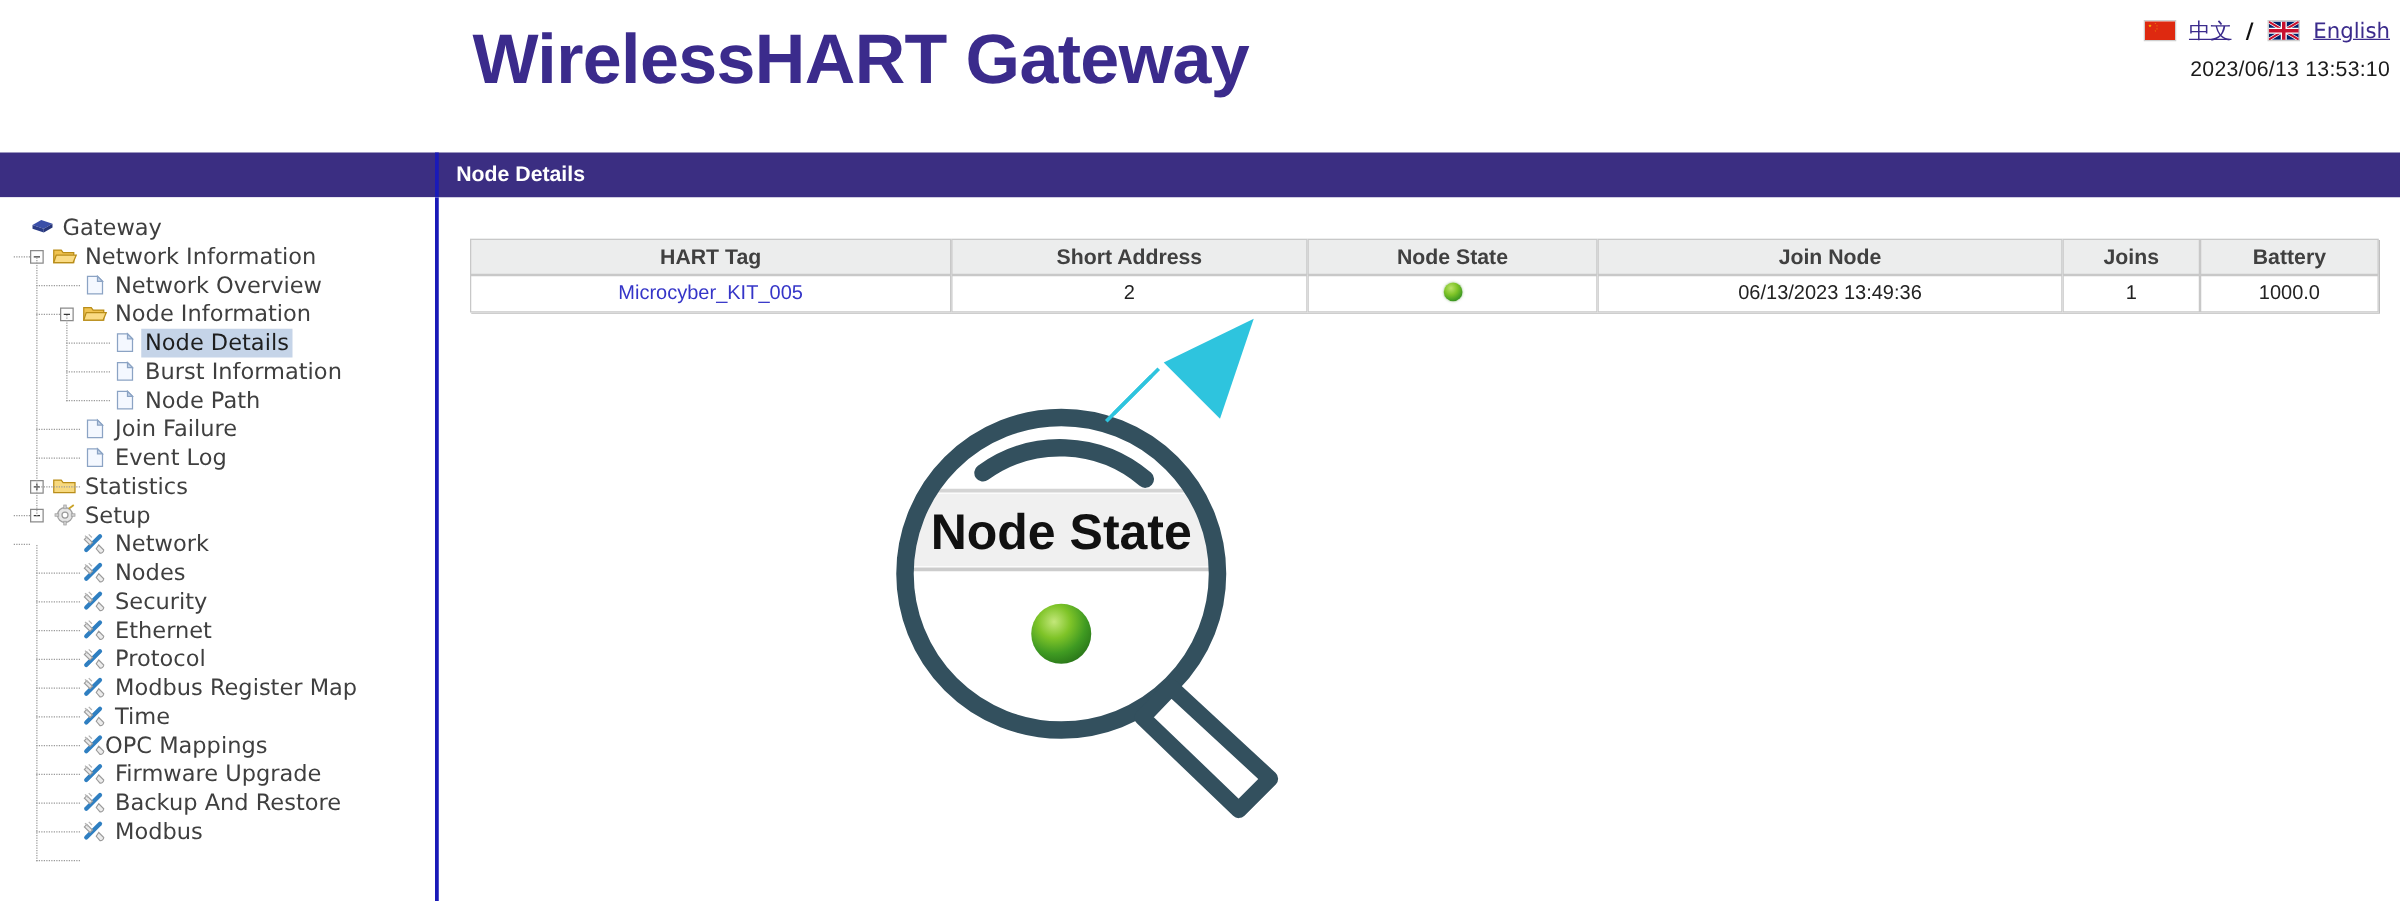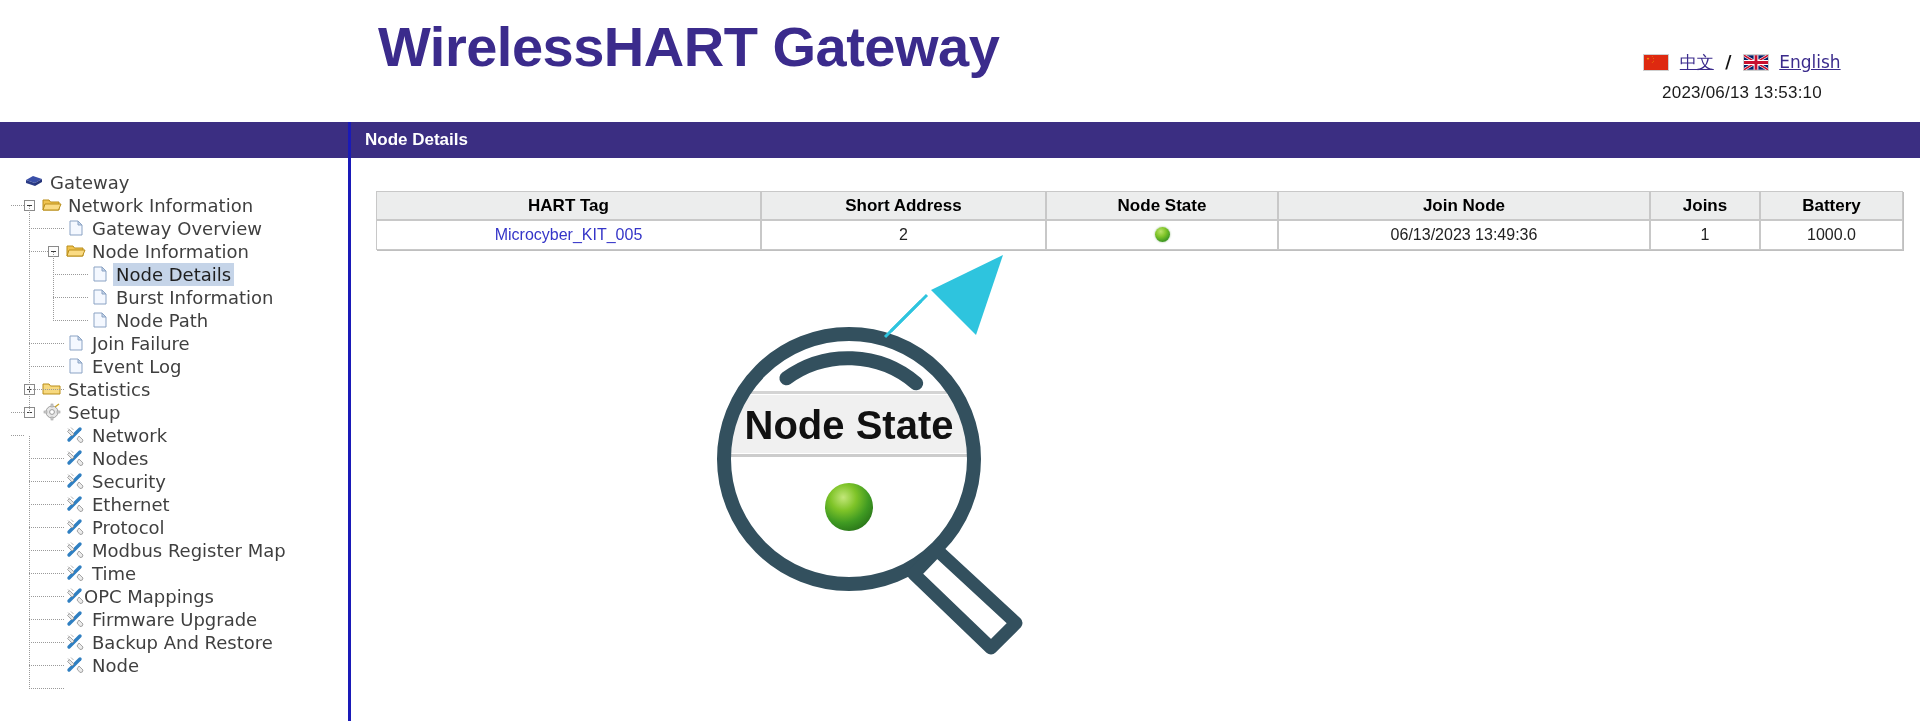--- a/index.html
+++ b/index.html
@@ -27,23 +27,22 @@
     font-weight: bold;
     color: #3b2b8c;
     letter-spacing: -0.5px;
     font-family: "Liberation Sans", sans-serif;
     white-space: nowrap;
   }
   #lang-block {
     position: absolute;
     right: 8px;
     top: 14px;
-    text-align: center;
+    text-align: right;
     width: 340px;
-    margin-top: 37px;
   }
   #lang-row {
     font-size: 17px;
     color: #222;
     white-space: nowrap;
     line-height: 22px;
     font-family: "DejaVu Sans", sans-serif;
   }
   .flag {
     display: inline-block;
@@ -189,21 +188,21 @@
     border-spacing: 0;
     background: #ffffff;
     box-shadow: 1px 1px 0 #bfbfbf;
   }
   #node-table th {
     background: #eceded;
     border: 1px solid #c8c8c8;
     height: 29px;
     font-size: 17px;
     font-weight: bold;
-    color: #000000;
+    color: #404040;
     font-family: "Liberation Sans", sans-serif;
     text-align: center;
   }
   #node-table td {
     background: #ffffff;
     border: 1px solid #c8c8c8;
     height: 30px;
     font-size: 16px;
     color: #222222;
     text-align: center;
@@ -301,21 +300,21 @@
         </span>
         <span class="tree-label" style="position: absolute; left: 65px; top: 0px;">Network Information</span>
       </div>
       <div class="tree-row">
         <span class="ico" style="position: absolute; left: 66px; top: 2px;">
           <svg width="20" height="18" viewBox="0 0 20 18">
             <path d="M4,2 L12,2 L16,6 L16,16 L4,16 Z" fill="#f4f8ff" stroke="#8ba3c4" stroke-width="1"></path>
             <path d="M12,2 L12,6 L16,6 Z" fill="#c6d6ea" stroke="#8ba3c4" stroke-width="1"></path>
           </svg>
         </span>
-        <span class="tree-label" style="position: absolute; left: 89px; top: 0px;">Gateway Overview</span>
+        <span class="tree-label" style="position: absolute; left: 89px; top: 0px;">Network Overview</span>
       </div>
       <div class="tree-row">
         <span class="expander" style="left: 48px;"></span>
         <span class="ico" style="position: absolute; left: 66px; top: 2px;">
           <svg width="20" height="18" viewBox="0 0 20 18">
             <path d="M1,4 L7,4 L8.5,6 L17,6 L17,14 L1,14 Z" fill="#f0c350" stroke="#b98d18" stroke-width="1"></path>
             <path d="M3,8 L19,8 L16.5,14 L1,14 Z" fill="#fadb84" stroke="#b98d18" stroke-width="1"></path>
           </svg>
         </span>
         <span class="tree-label" style="position: absolute; left: 89px; top: 0px;">Node Information</span>
@@ -503,21 +502,21 @@
       </div>
       <div class="tree-row">
         <span class="ico" style="position: absolute; left: 66px; top: 2px;">
           <svg width="20" height="18" viewBox="0 0 20 18">
             <path d="M3,14 L14,3" stroke="#2f7fc1" stroke-width="3.4" stroke-linecap="round"></path>
             <path d="M3.5,3.5 L8,8 L6,10 L1.5,5.5 Z" fill="#e9e9e9" stroke="#9b9b9b" stroke-width="0.9"></path>
             <path d="M2,2.5 L4.5,5 M5,1.5 L7.5,4" stroke="#b5b5b5" stroke-width="1"></path>
             <path d="M13,10 L17,14 A2.6,2.6 0 0 1 14,16.5 L11,13 Z" fill="#ececec" stroke="#9b9b9b" stroke-width="0.9"></path>
           </svg>
         </span>
-        <span class="tree-label" style="position: absolute; left: 89px; top: 0px;">Node</span>
+        <span class="tree-label" style="position: absolute; left: 89px; top: 0px;">Modbus</span>
       </div>
       <div class="guide" style="left: 29px; top: 48px; height: 207px;"></div>
       <div class="guide" style="left: 53px; top: 94px; height: 69px;"></div>
       <div class="guide" style="left: 29px; top: 278px; height: 253px;"></div>
       <div class="guide-h" style="left: 11px; top: 47px; width: 13px;"></div>
       <div class="guide-h" style="left: 29px; top: 70px; width: 35px;"></div>
       <div class="guide-h" style="left: 29px; top: 93px; width: 19px;"></div>
       <div class="guide-h" style="left: 53px; top: 116px; width: 35px;"></div>
       <div class="guide-h" style="left: 53px; top: 139px; width: 35px;"></div>
       <div class="guide-h" style="left: 53px; top: 162px; width: 35px;"></div>

